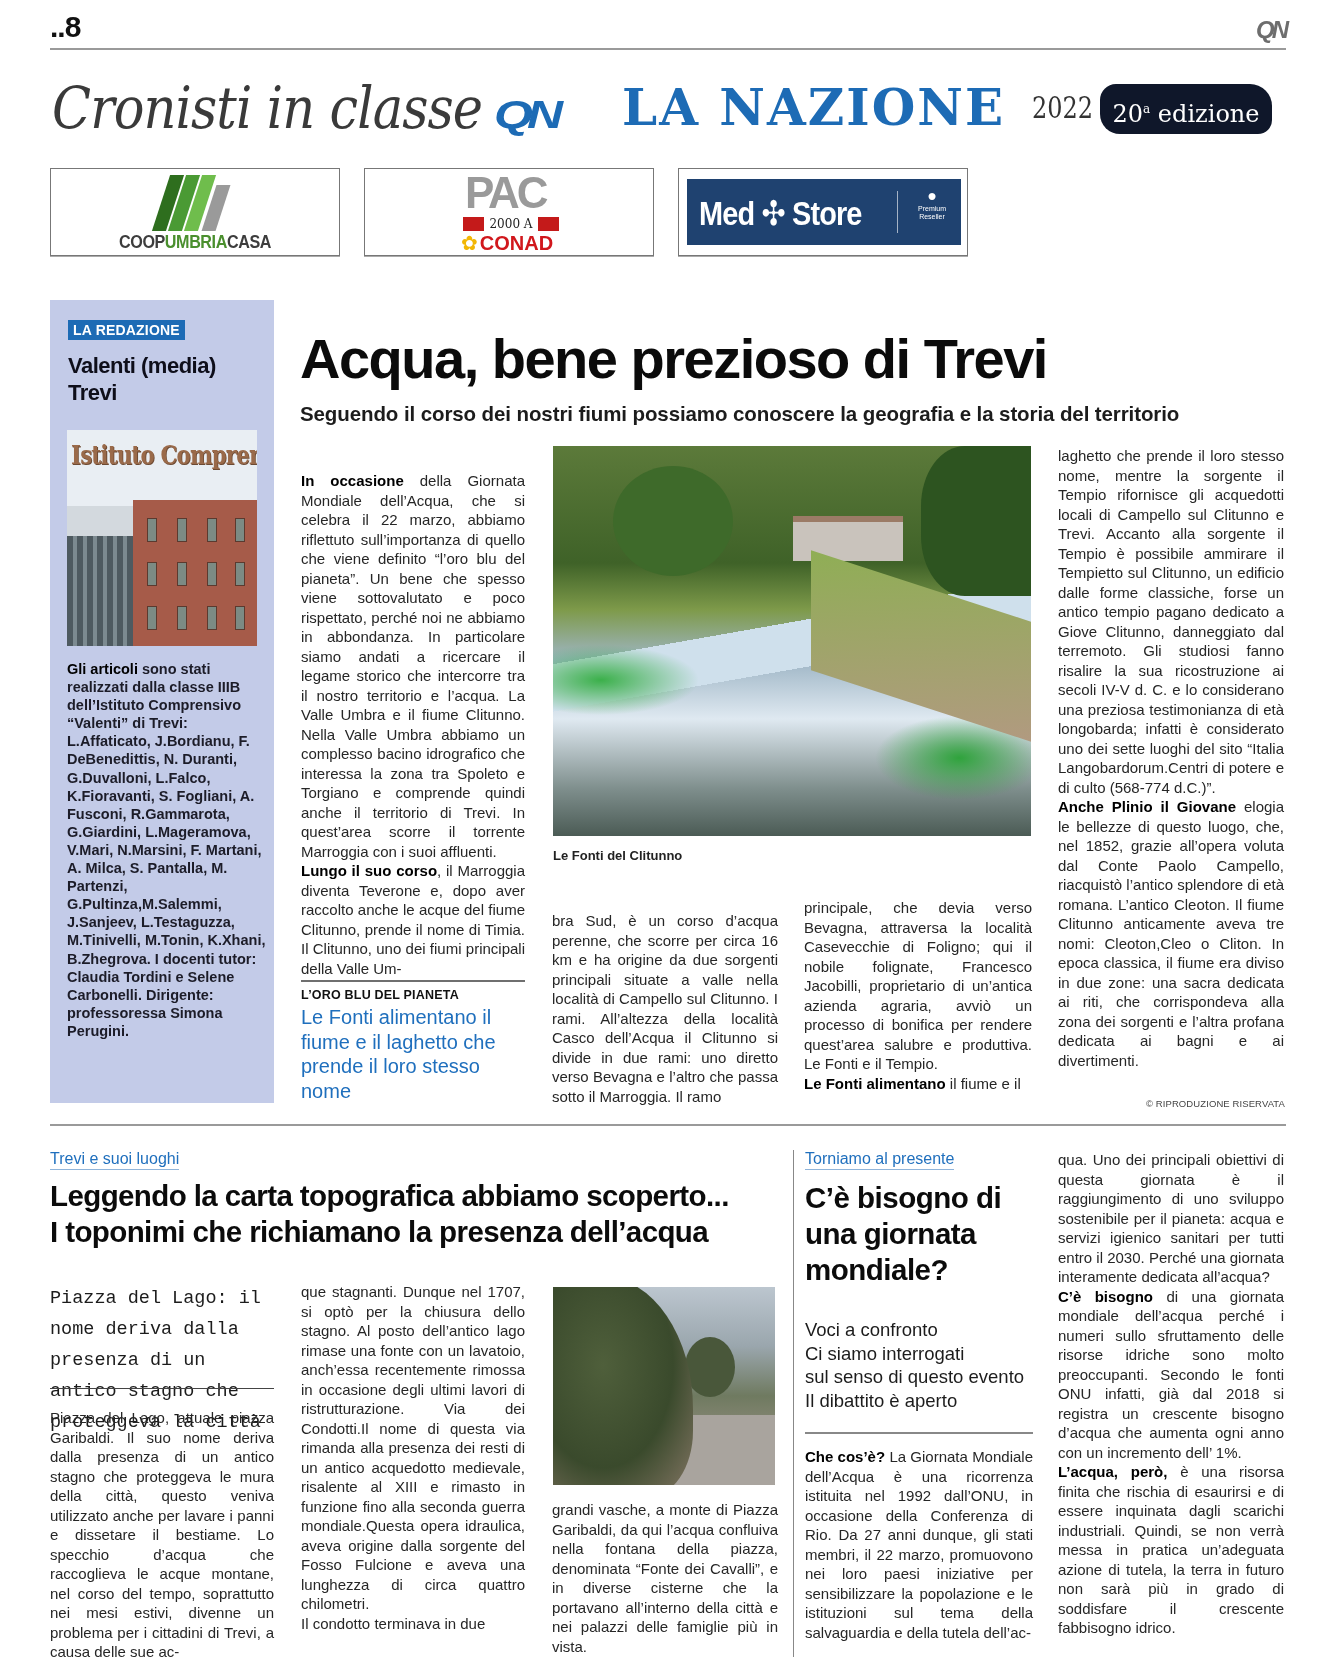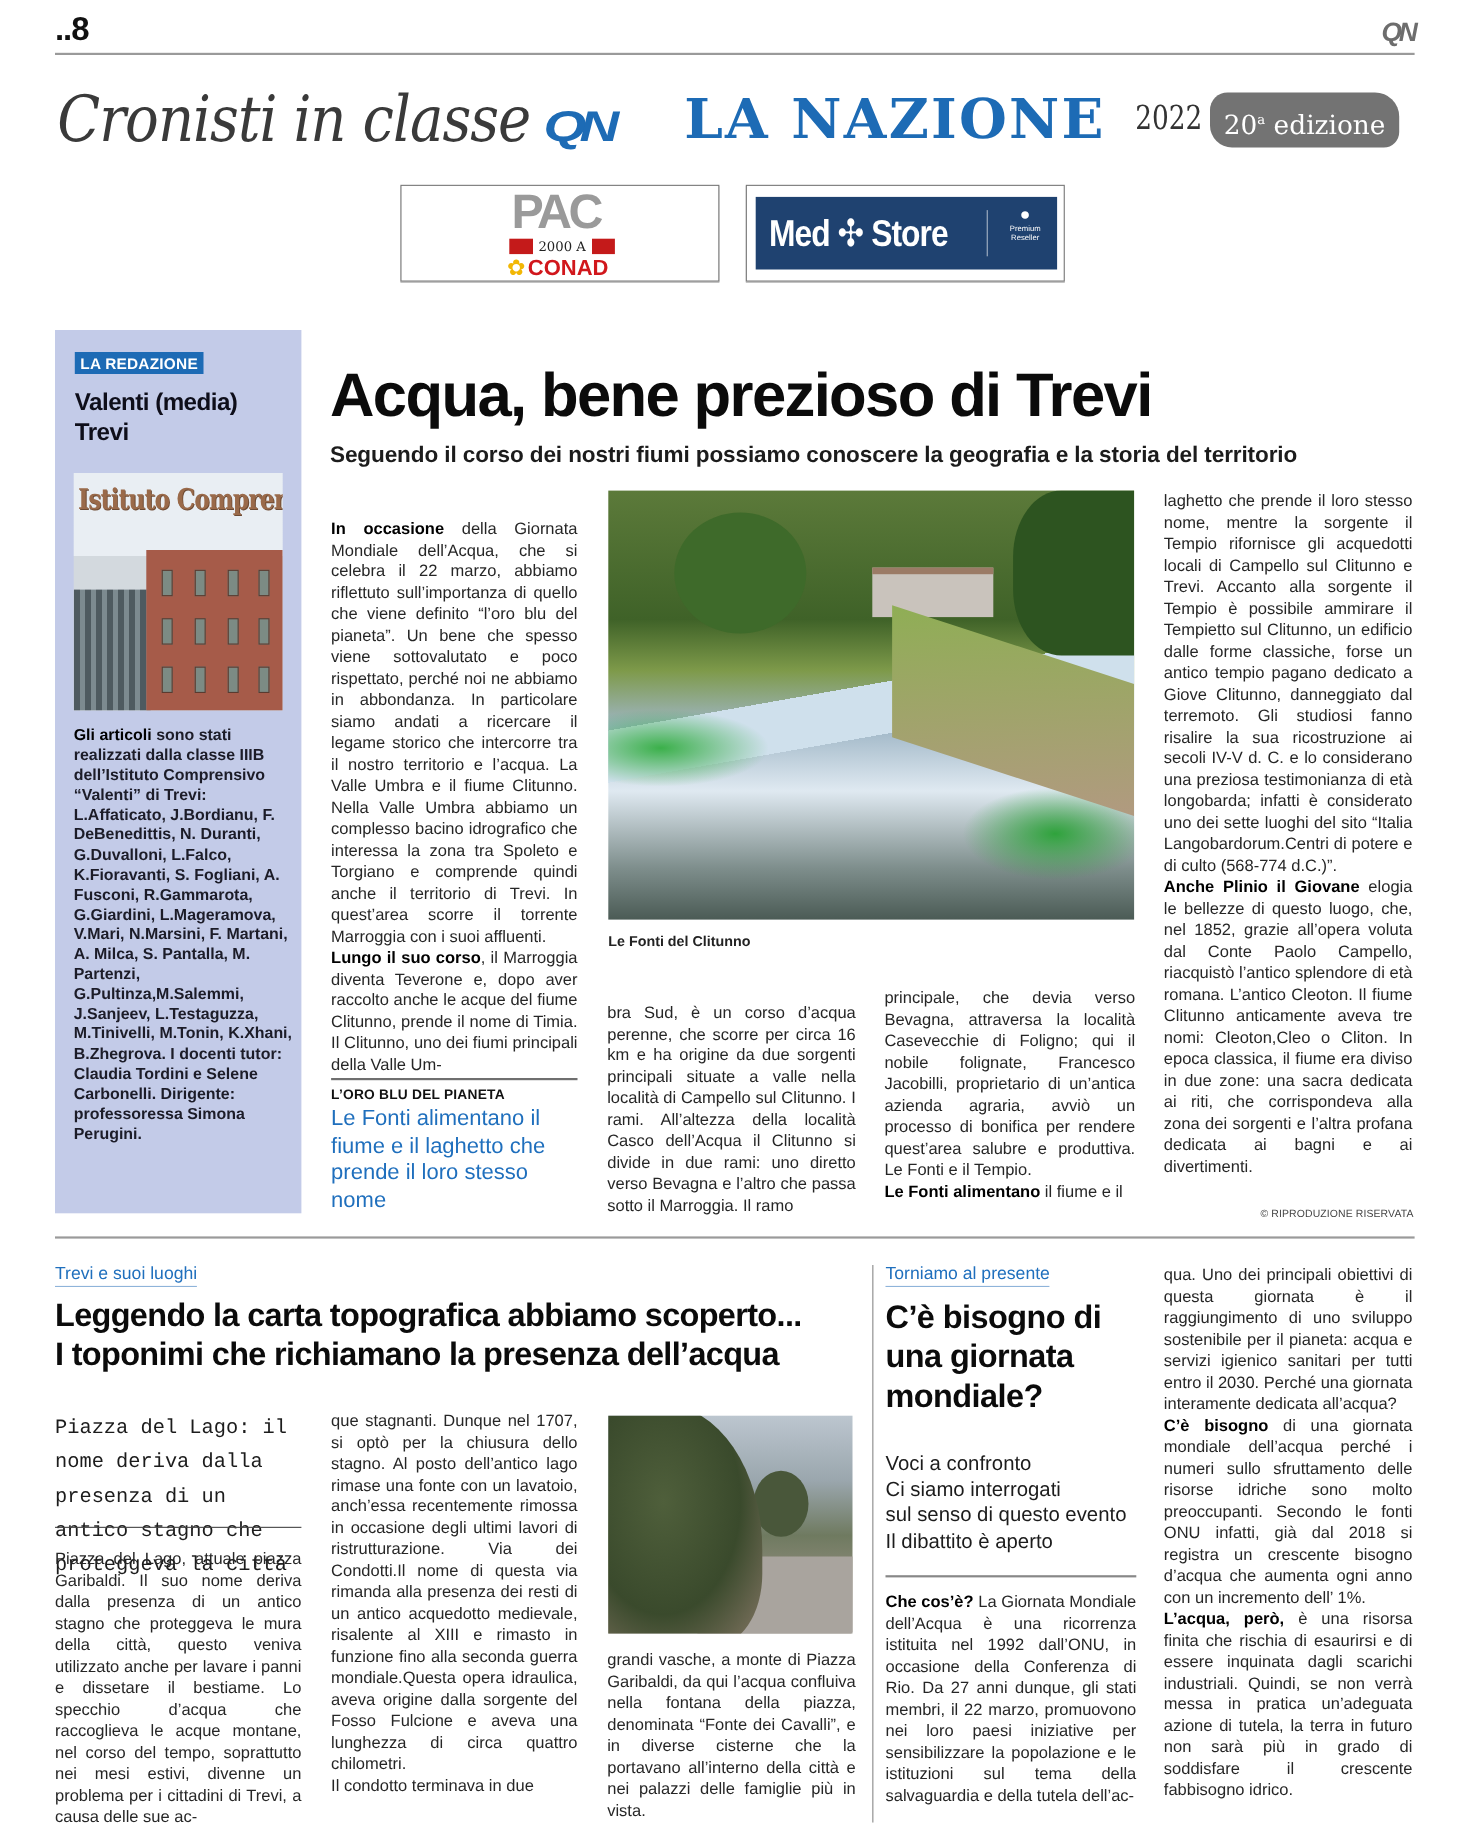--- a/index.html
+++ b/index.html
@@ -12,21 +12,21 @@
   .folio .dateline { position: absolute; left: 0; right: 0; top: 12px; text-align: center; font-size: 14px; color: #111; }
   .folio .dateline b { font-weight: bold; }
   .folio .qn-small { position: absolute; right: 0; top: 10px; font-size: 24px; font-weight: bold; font-style: italic; color: #6d6d6d; letter-spacing: -3px; }
 
   
   .masthead { position: absolute; left: 52px; top: 72px; width: 1236px; height: 76px; }
   .masthead .cronisti { position: absolute; left: 0; top: 2px; font-family: "DejaVu Serif", serif; font-style: italic; font-size: 58px; color: #3a3a3a; letter-spacing: -1px; transform: scaleX(0.88); transform-origin: left; }
   .masthead .qn-logo { position: absolute; left: 442px; top: 14px; font-size: 50px; font-weight: 900; font-style: italic; color: #1d6bb5; letter-spacing: -6px; transform: scaleY(0.78); }
   .masthead .nazione { position: absolute; left: 570px; top: 6px; font-family: "DejaVu Serif", serif; font-weight: bold; font-size: 50px; color: #1d6bb5; letter-spacing: 2px; }
   .masthead .year { position: absolute; left: 980px; top: 18px; font-family: "DejaVu Serif", serif; font-size: 30px; color: #333; transform: scaleX(0.8); transform-origin: left; }
-  .masthead .edizione { position: absolute; left: 1048px; top: 12px; width: 172px; height: 50px; background: #737373; border-radius: 16px 22px 14px 20px; color: #fff; font-family: "DejaVu Serif", serif; font-size: 24px; text-align: center; line-height: 50px; }
+  .masthead .edizione { position: absolute; left: 1048px; top: 12px; width: 172px; height: 50px; background: #0f172a; border-radius: 16px 22px 14px 20px; color: #fff; font-family: "DejaVu Serif", serif; font-size: 24px; text-align: center; line-height: 50px; }
   .masthead .edizione sup { font-size: 12px; }
 
   
   .sponsors { position: absolute; left: 50px; top: 168px; width: 1236px; height: 88px; }
   .sponsor { position: absolute; top: 0; width: 290px; height: 88px; border: 1px solid #777; box-shadow: 0 1px 0 #aaa; background: #fff; overflow: hidden; }
   .sp1 { left: 0; } .sp2 { left: 314px; } .sp3 { left: 628px; } .sp4 { left: 942px; }
   .coop-mark { position: absolute; left: 108px; top: 6px; width: 70px; height: 56px; }
   .coop-mark i { position: absolute; top: 0; width: 14px; height: 56px; transform: skewX(-18deg); }
   .coop-label { position: absolute; left: 0; right: 0; bottom: 2px; text-align: center; font-size: 19px; font-weight: bold; color: #3d3d3d; letter-spacing: -0.5px; transform: scaleX(0.85); }
   .coop-label span { color: #4a8f2e; }
@@ -120,20 +120,29 @@
 
 <section class="masthead">
   <span class="cronisti">Cronisti in classe</span>
   <span class="qn-logo">QN</span>
   <span class="nazione">LA NAZIONE</span>
   <span class="year">2022</span>
   <span class="edizione"><span>20</span><sup>a</sup> <span>edizione</span></span>
 </section>
 
 <section class="sponsors">
+  <div class="sponsor sp1">
+    <div class="coop-mark">
+      <i style="left:2px;background:#2e6e1e"></i>
+        <i style="left:18px;background:#4a9a34"></i>
+        <i style="left:34px;background:#6fbd4c"></i>
+        <i style="left:50px;background:#9a9a9a;height:46px;top:10px"></i>
+    </div>
+    <div class="coop-label"><span style="color:#3d3d3d">COOP</span><span>UMBRIA</span><span style="color:#3d3d3d">CASA</span></div>
+  </div>
   <div class="sponsor sp2">
     <span class="pac">PAC</span>
     <span class="pac-bar">2000 A</span>
     <span class="conad">CONAD</span>
   </div>
   <div class="sponsor sp3">
     <div class="medstore">
       <span class="ms-text">Med ✣ Store</span>
       <span class="ms-div"></span>
       <span class="ms-apple">●<small>Premium</small><small>Reseller</small></span>

